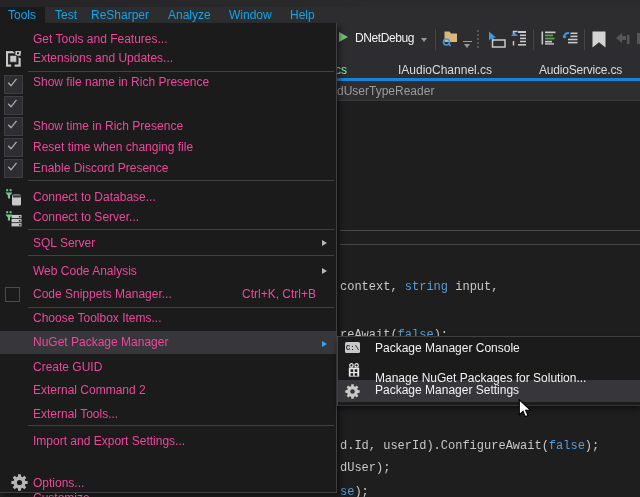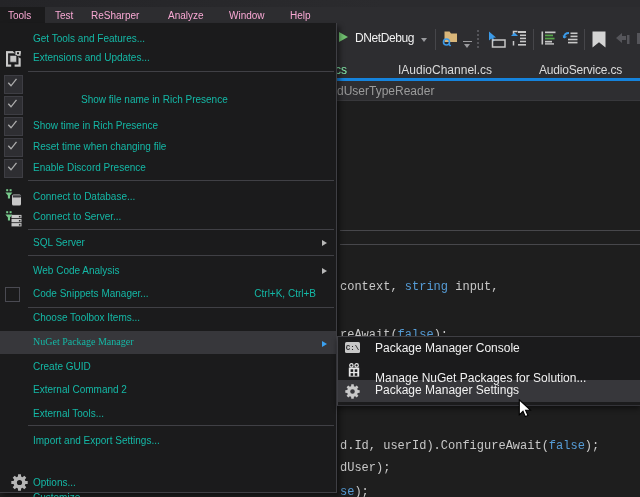--- a/index.html
+++ b/index.html
@@ -1,23 +1,23 @@
 <!DOCTYPE html>
 <html><head>
 <meta charset="utf-8">
 <style>
   html,body{margin:0;padding:0;}
   body{width:640px;height:497px;position:relative;overflow:hidden;background:#1e1e1e;
        font-family:"Liberation Sans",sans-serif;}
   .abs{position:absolute;}
-  .mi{position:absolute;left:33px;font-size:10px;line-height:14px;color:#14b8a6;white-space:nowrap;letter-spacing:0px;}
+  .mi{position:absolute;left:33px;font-size:12px;line-height:14px;color:#ec4899;white-space:nowrap;letter-spacing:0px;}
   .sep{position:absolute;left:28px;width:306px;height:1px;background:#404045;}
   .arrow{position:absolute;left:322px;width:0;height:0;border-left:5px solid #b8b8b8;border-top:3.5px solid transparent;border-bottom:3.5px solid transparent;}
   .chk{position:absolute;left:4px;width:17px;height:17px;background:#2e2e32;border:1px solid #3e3e44;}
-  .mb{position:absolute;top:9px;font-size:10px;line-height:13px;color:#f9a8d4;}
+  .mb{position:absolute;top:9px;font-size:12px;line-height:13px;color:#0ea5e9;}
   .code{position:absolute;font-family:"Liberation Mono",monospace;font-size:12px;line-height:13px;color:#c8c8c8;white-space:pre;}
   .kw{color:#569cd6;}
   .smi{position:absolute;left:37px;font-size:12px;line-height:14px;color:#f1f1f1;white-space:nowrap;}
   .vsep{position:absolute;top:29px;width:1px;height:21px;background:#46464a;}
 </style>
 </head>
 <body>
 
   <div class="abs" style="left:0;top:0;width:640px;height:7px;background:linear-gradient(to right,#242427,#2b2b2e 60%);"></div>
   <div class="abs" style="left:0;top:7px;width:640px;height:16px;background:#2d2d30;"></div>
@@ -114,38 +114,38 @@
   <div class="mb" style="left:229px;">Window</div>
   <div class="mb" style="left:290px;">Help</div>
 
   <div class="abs" id="mainmenu" style="left:0;top:23px;width:337px;height:470px;background:#1b1b1c;border-right:1px solid #3f3f44;border-bottom:1px solid #3f3f44;box-sizing:border-box;box-shadow:3px 3px 5px rgba(0,0,0,0.45);">
 
     <div class="abs" style="left:0;top:308px;width:336px;height:23px;background:#37373b;"></div>
 
     <div class="mi" style="top:9px;">Get Tools and Features...</div>
     <div class="mi" style="top:28px;">Extensions and Updates...</div>
     <div class="sep" style="top:48px;"></div>
-    <div class="mi" style="top:70px;margin-left:48px;">Show file name in Rich Presence</div>
+    <div class="mi" style="top:52px;">Show file name in Rich Presence</div>
     <div class="mi" style="top:96px;">Show time in Rich Presence</div>
     <div class="mi" style="top:117px;">Reset time when changing file</div>
     <div class="mi" style="top:138px;">Enable Discord Presence</div>
     <div class="sep" style="top:157px;"></div>
     <div class="mi" style="top:167px;">Connect to Database...</div>
     <div class="mi" style="top:187px;">Connect to Server...</div>
     <div class="sep" style="top:206px;"></div>
     <div class="mi" style="top:213px;">SQL Server</div>
     <div class="arrow" style="top:216.5px;"></div>
     <div class="sep" style="top:232px;"></div>
     <div class="mi" style="top:241px;">Web Code Analysis</div>
     <div class="arrow" style="top:244.5px;"></div>
     <div class="mi" style="top:264px;">Code Snippets Manager...</div>
     <div class="mi" style="top:264px;left:auto;right:20px;">Ctrl+K, Ctrl+B</div>
     <div class="sep" style="top:284px;"></div>
     <div class="mi" style="top:288px;">Choose Toolbox Items...</div>
-    <div class="mi" style="top:312px;font-family:Liberation Serif, serif;">NuGet Package Manager</div>
+    <div class="mi" style="top:312px;">NuGet Package Manager</div>
     <div class="arrow" style="top:317.5px;border-left-color:#3ba1f0;"></div>
     <div class="mi" style="top:337px;">Create GUID</div>
     <div class="mi" style="top:360px;">External Command 2</div>
     <div class="mi" style="top:384px;">External Tools...</div>
     <div class="sep" style="top:402px;"></div>
     <div class="mi" style="top:411px;">Import and Export Settings...</div>
     <div class="mi" style="top:432px;margin-top:36px;">Customize...</div>
     <div class="mi" style="top:453px;">Options...</div>
 
     <div class="chk" style="top:52px;"></div>

